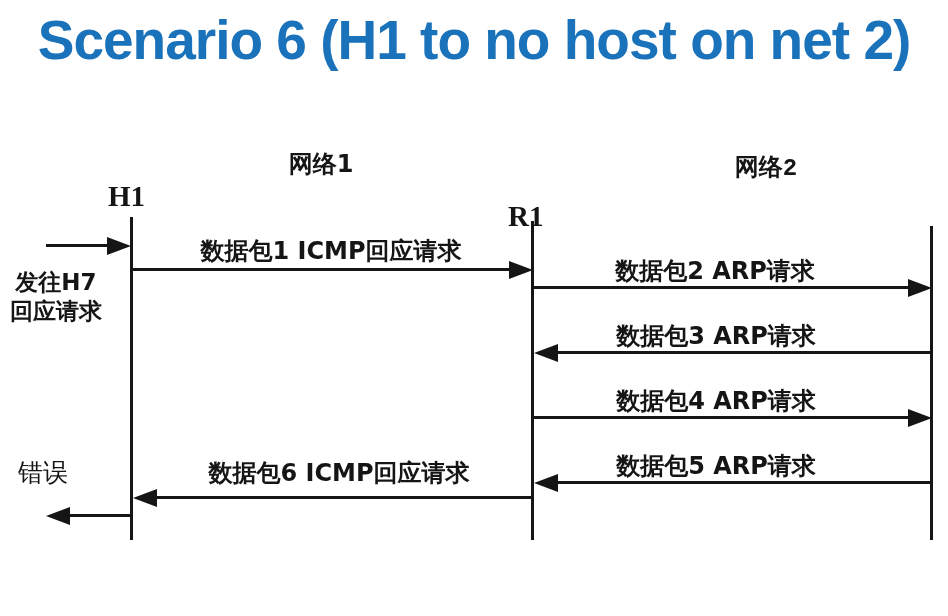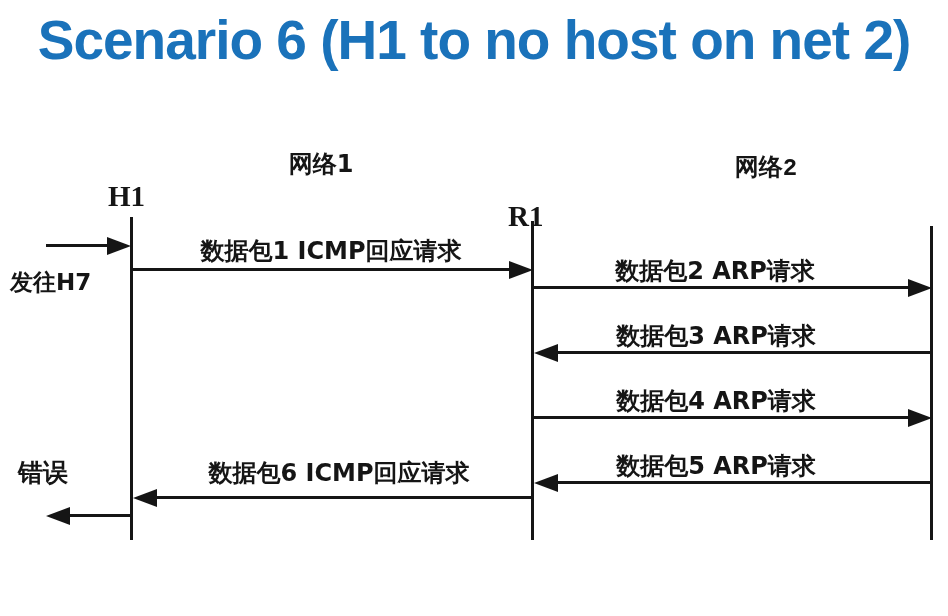--- a/index.html
+++ b/index.html
@@ -53,21 +53,21 @@
   .ml4{left:716px;top:385px;width:0;display:flex;justify-content:center;}
   .ml5{left:716px;top:450px;width:0;display:flex;justify-content:center;}
   .ml6{left:339px;top:457px;width:0;display:flex;justify-content:center;}
   .sidetext{
     position:absolute;left:10px;top:268px;
     font-size:23px;font-weight:bold;line-height:29px;
     text-align:center;
   }
   .errlabel{
     position:absolute;left:18px;top:456px;
-    font-size:25px;font-weight:bold;
+    font-size:25px;font-weight:normal;
   }
   
   .shaft{position:absolute;height:3px;background:#151515;}
   .head{position:absolute;width:0;height:0;border-top:9px solid transparent;border-bottom:9px solid transparent;}
   .hr{border-left:24px solid #151515;}
   .hl{border-right:24px solid #151515;}
   
   .a1s{left:46px;top:244px;width:64px;}
   .a1h{left:107px;top:237px;}
   
@@ -148,18 +148,19 @@
         <span>数据包6 ICMP回应请求</span>
       </div>
     <div class="shaft m6s"></div>
     <div class="head hl m6h"></div>
 
     <div class="shaft a2s"></div>
     <div class="head hl a2h"></div>
 
     <div class="sidetext">
       <div>发往H7</div>
+      <div>回应请求</div>
     </div>
 
     <div class="errlabel">错误</div>
 
   </div>
 </div>
 
 </body></html>

